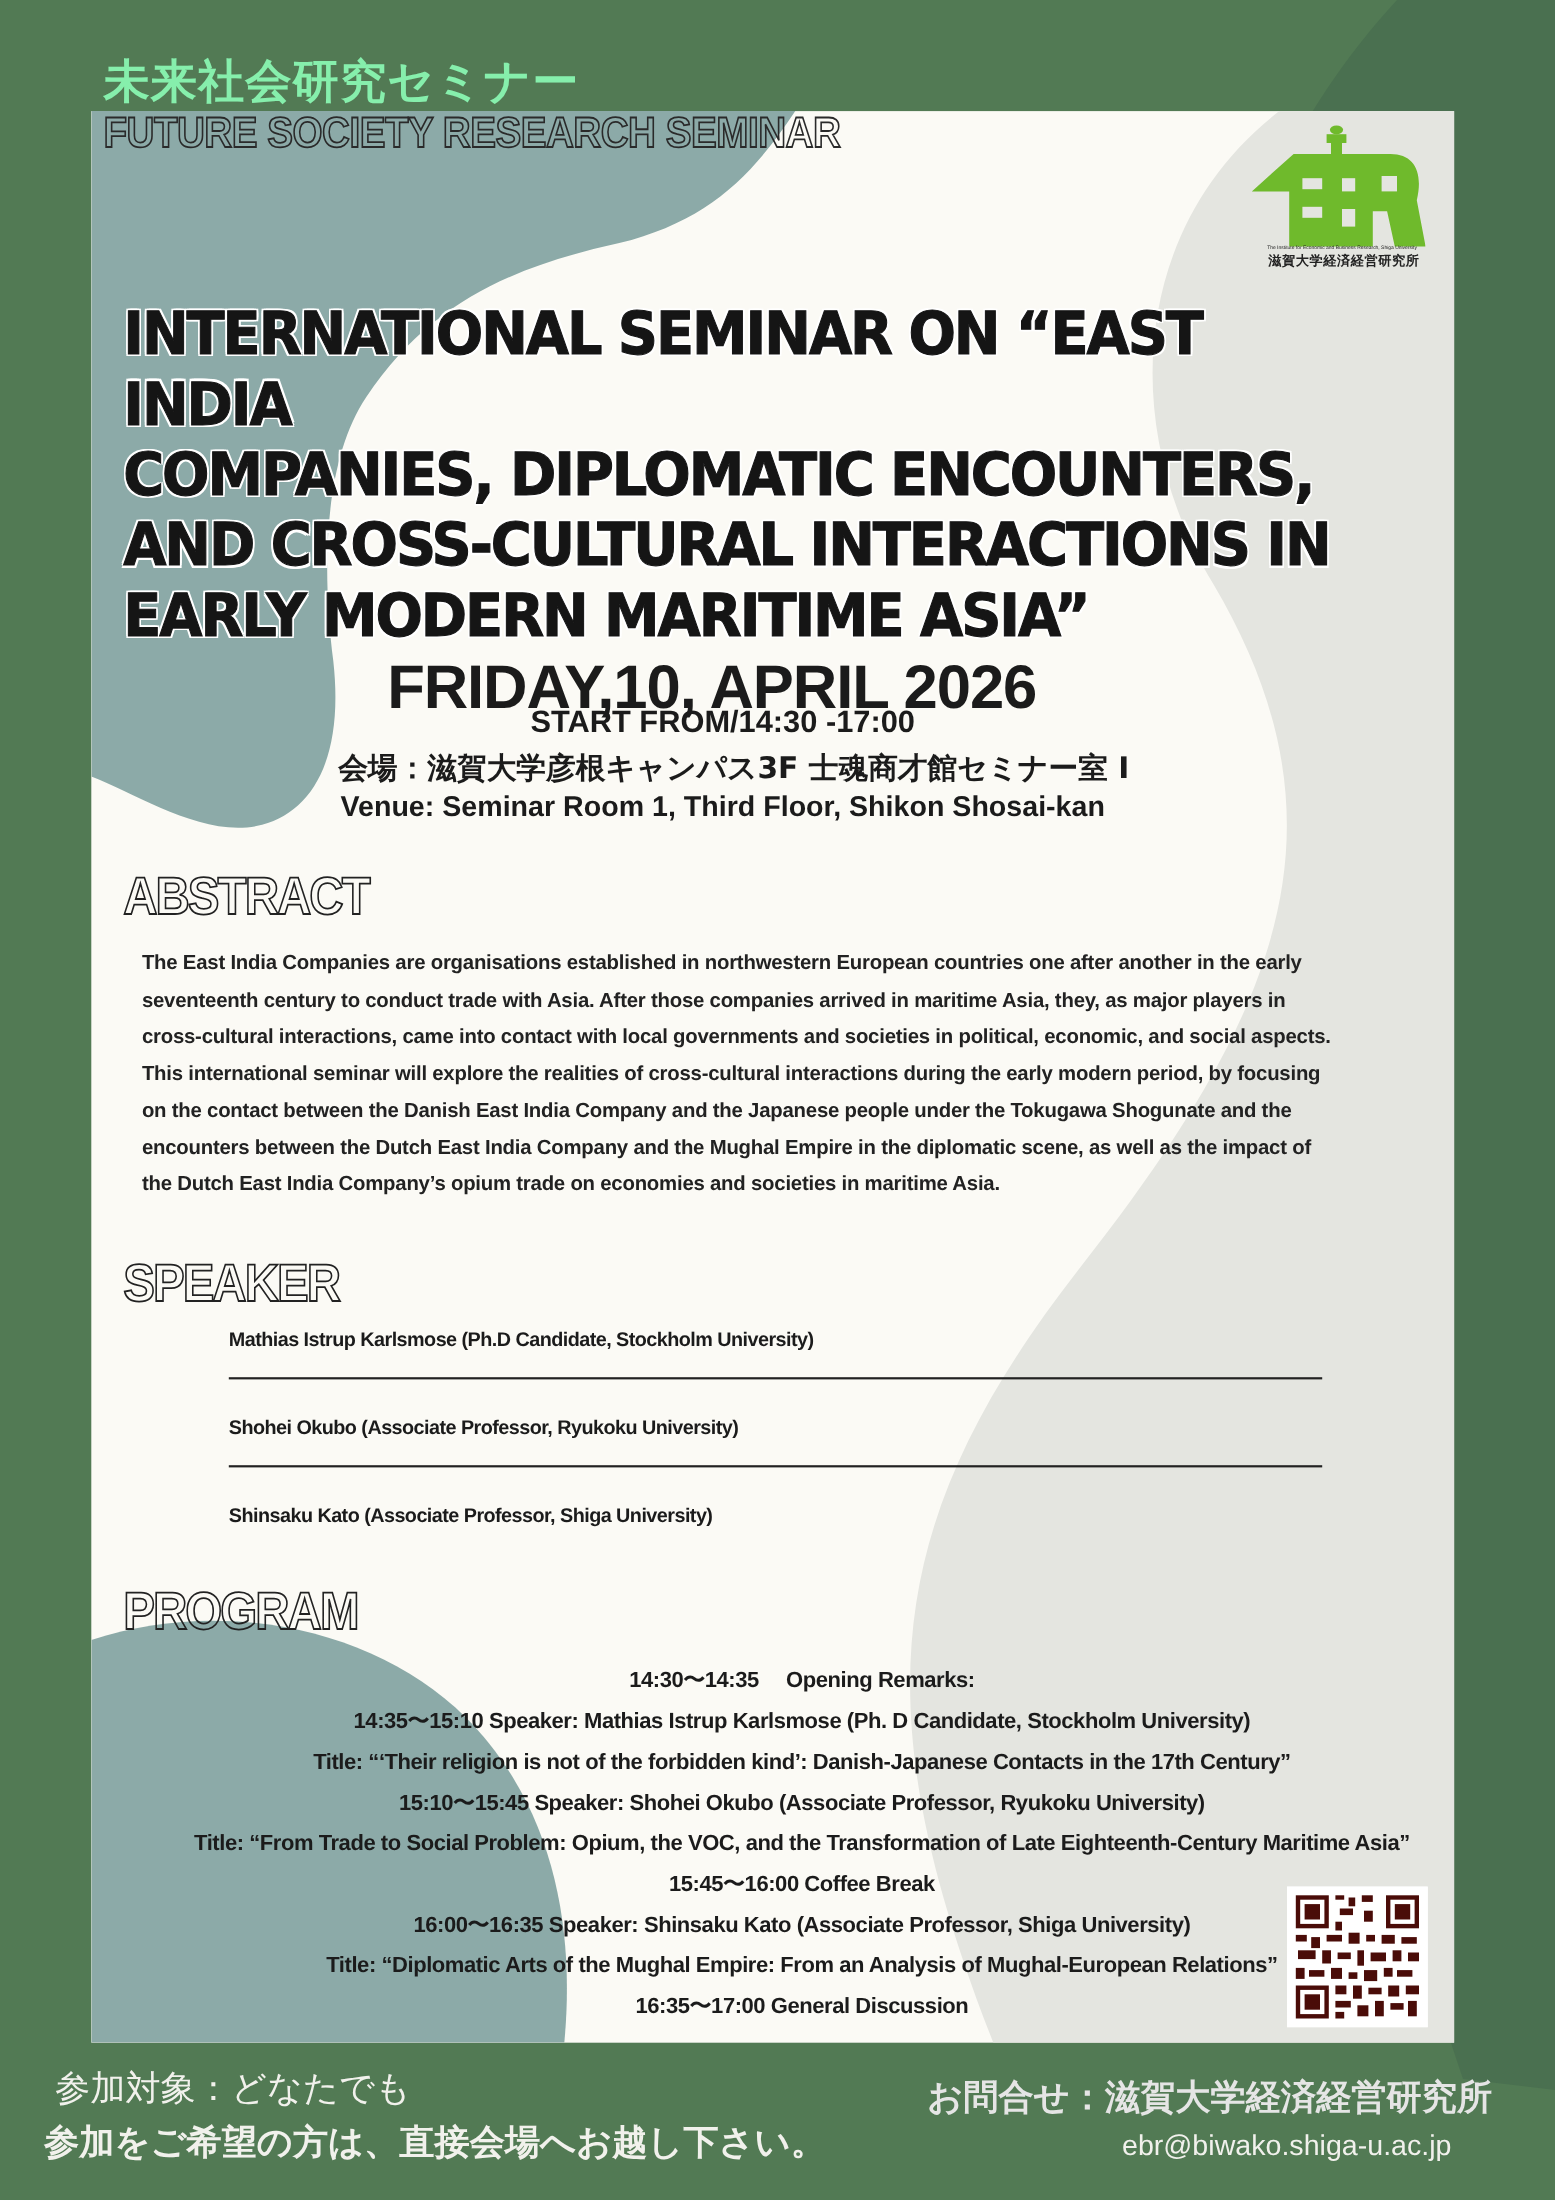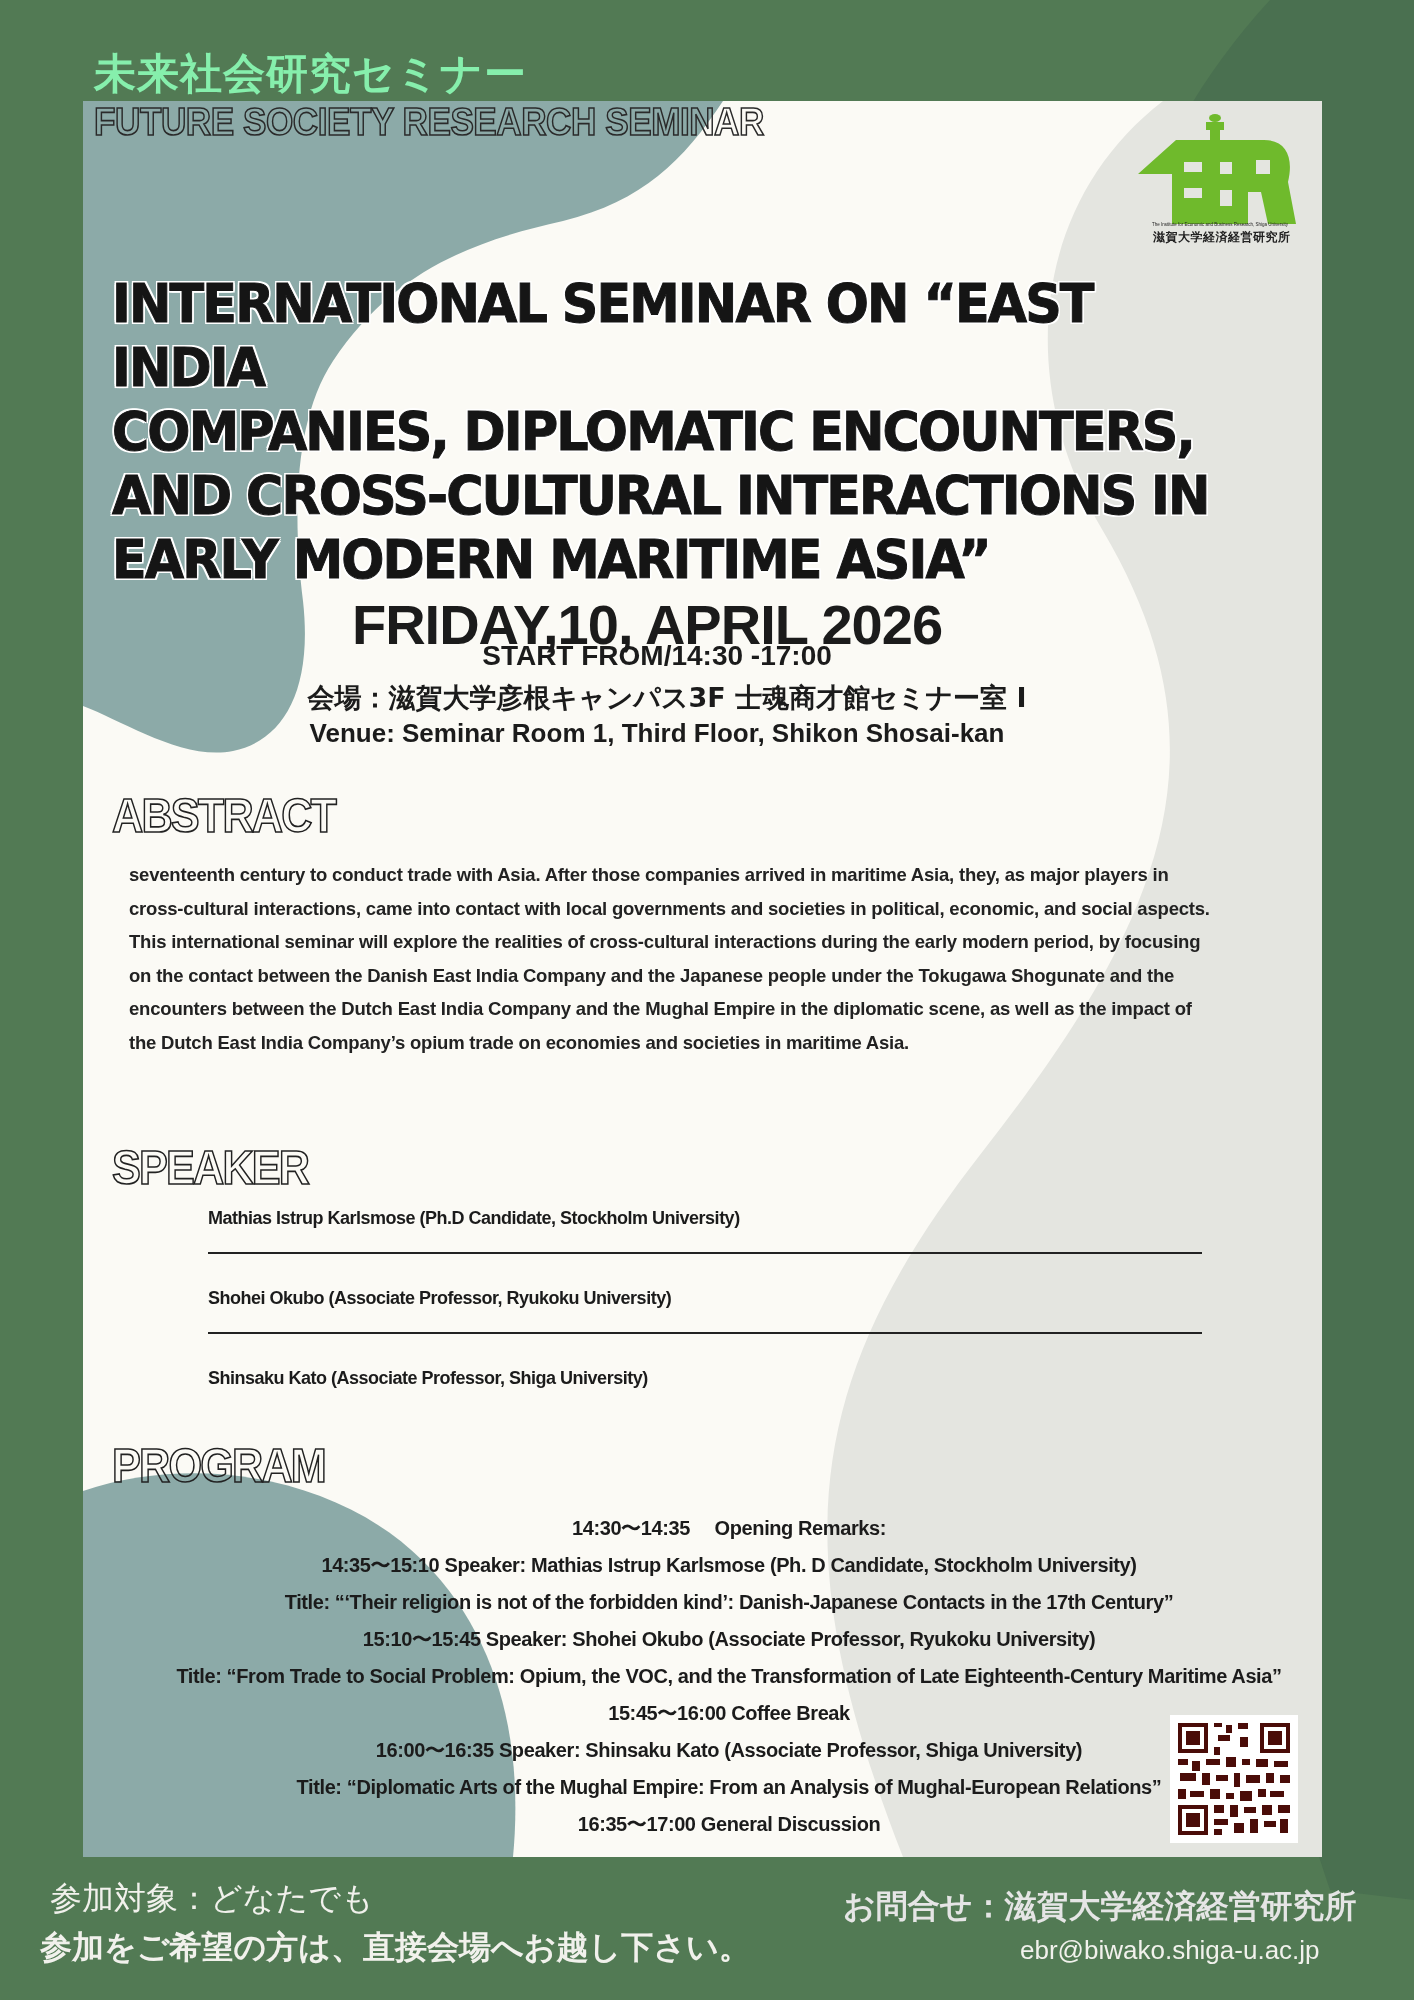--- a/index.html
+++ b/index.html
@@ -76,20 +76,21 @@
   <div>EARLY MODERN MARITIME ASIA”</div>
 </div>
 
 <div class="date">FRIDAY,10, APRIL 2026</div>
 <div class="time">START FROM/14:30 -17:00</div>
 <div class="venue-jp">会場：滋賀大学彦根キャンパス3F 士魂商才館セミナー室 I</div>
 <div class="venue-en">Venue: Seminar Room 1, Third Floor, Shikon Shosai-kan</div>
 
 <div class="sec-head" style="top:788px;">ABSTRACT</div>
 <div class="abstract">
+  <div>The East India Companies are organisations established in northwestern European countries one after another in the early</div>
   <div>seventeenth century to conduct trade with Asia. After those companies arrived in maritime Asia, they, as major players in</div>
   <div>cross-cultural interactions, came into contact with local governments and societies in political, economic, and social aspects.</div>
   <div>This international seminar will explore the realities of cross-cultural interactions during the early modern period, by focusing</div>
   <div>on the contact between the Danish East India Company and the Japanese people under the Tokugawa Shogunate and the</div>
   <div>encounters between the Dutch East India Company and the Mughal Empire in the diplomatic scene, as well as the impact of</div>
   <div>the Dutch East India Company’s opium trade on economies and societies in maritime Asia.</div>
 </div>
 
 <div class="sec-head" style="top:1140px;">SPEAKER</div>
 <div class="speakers">

